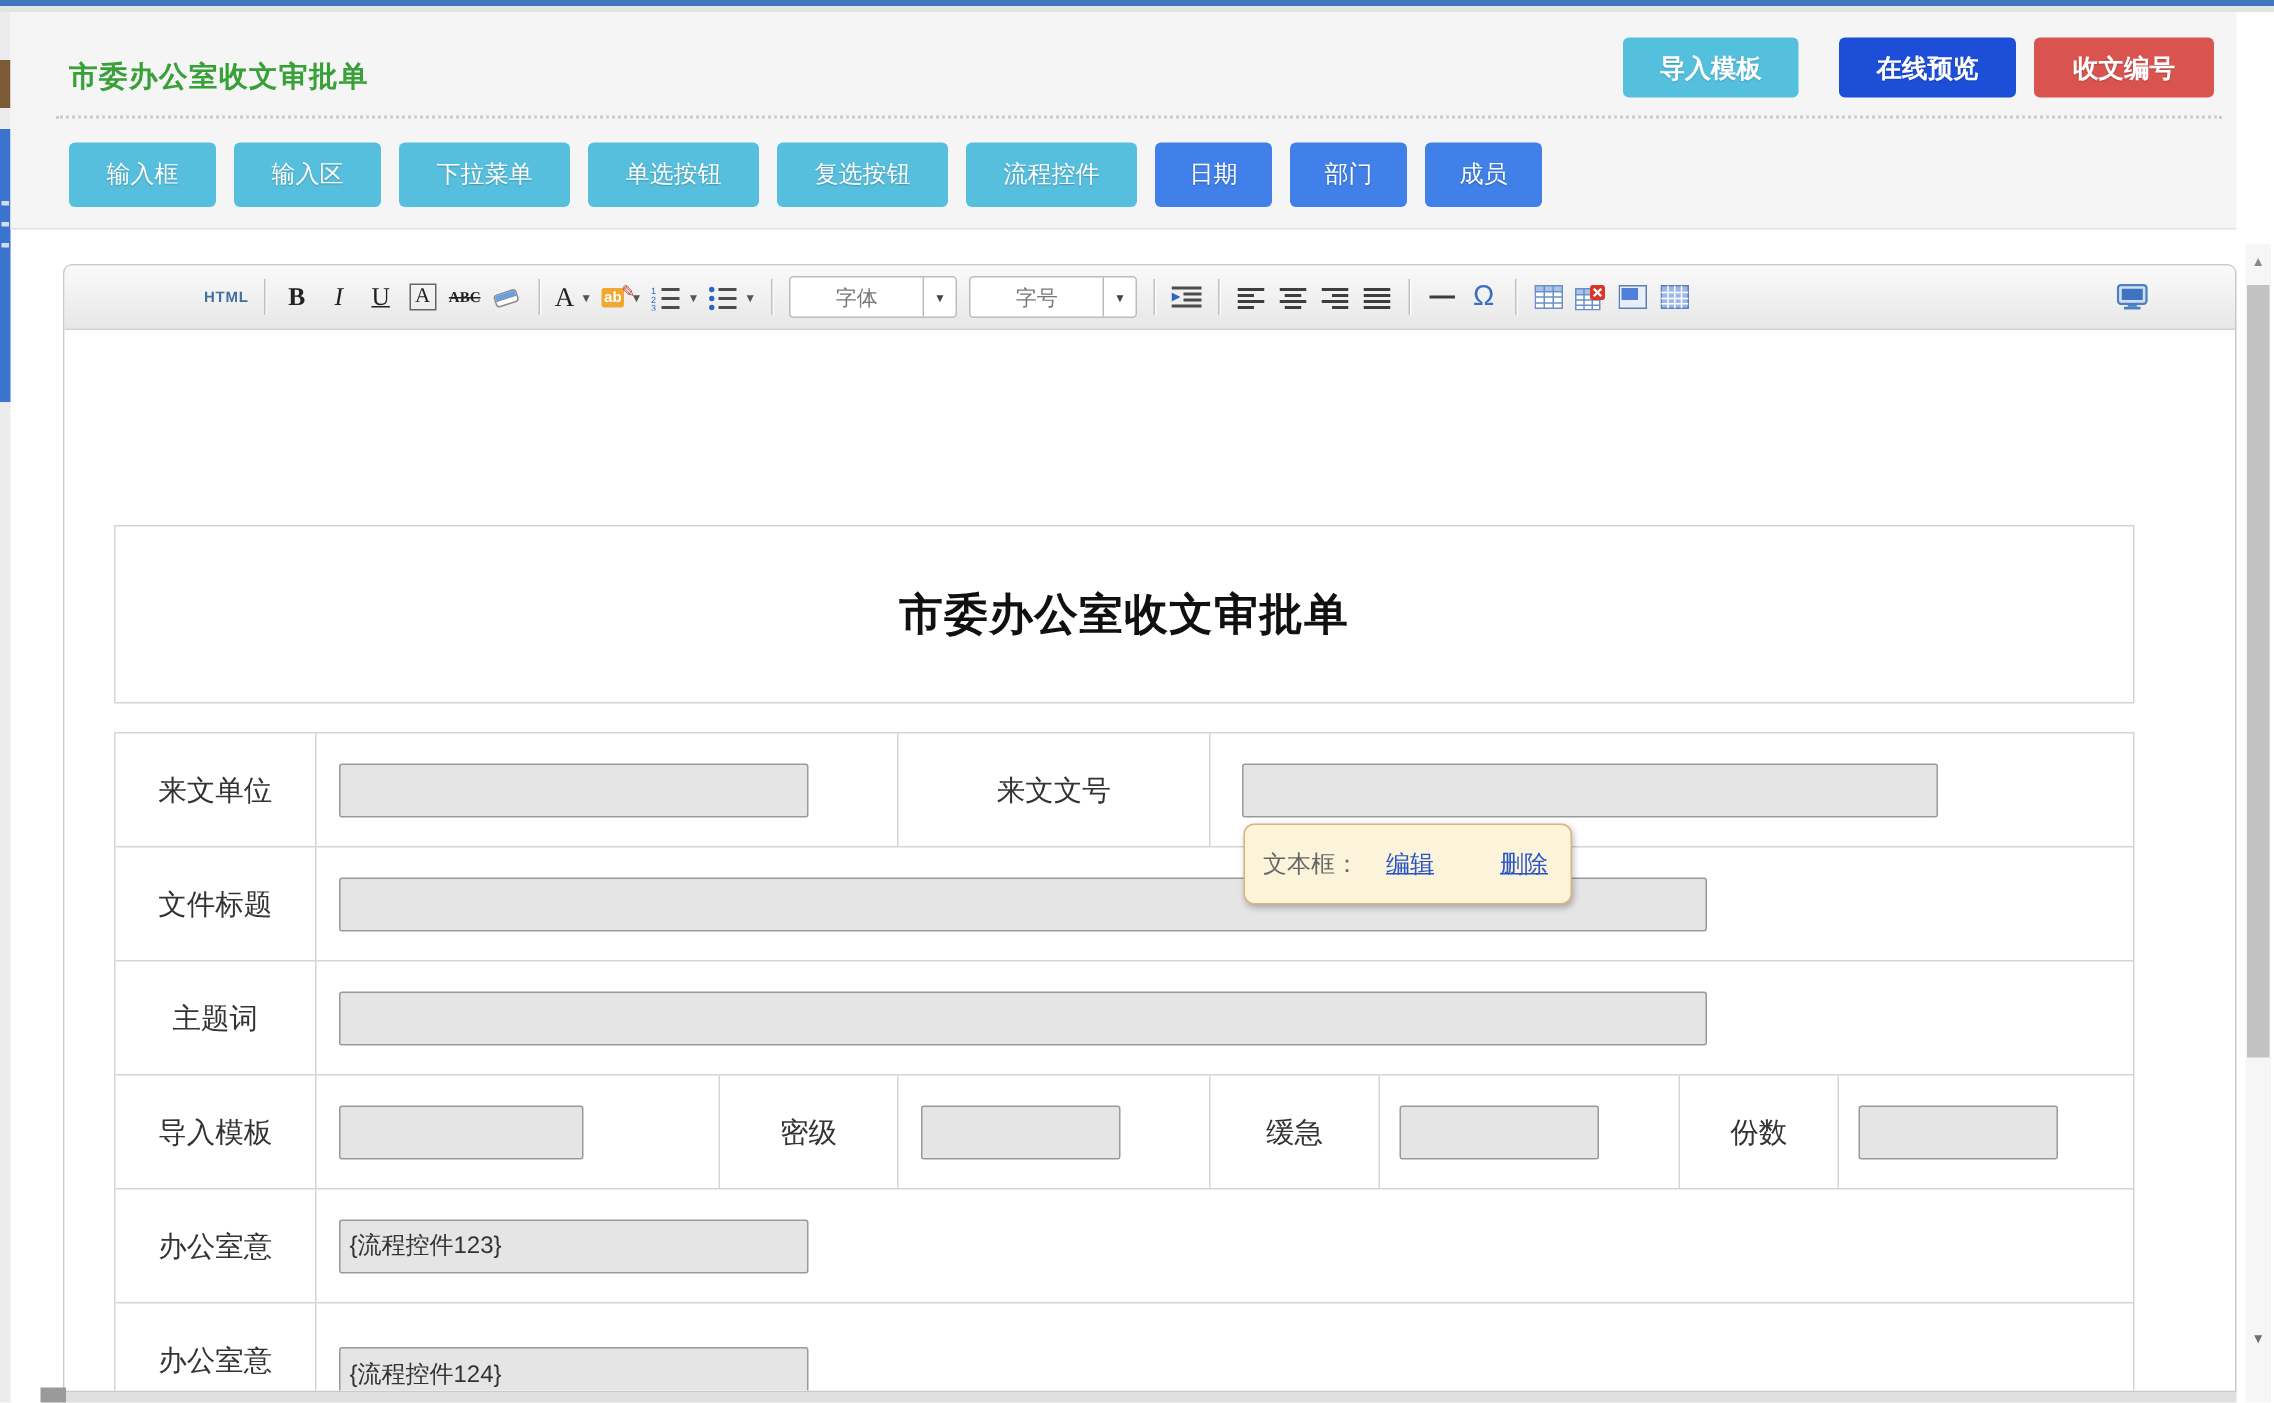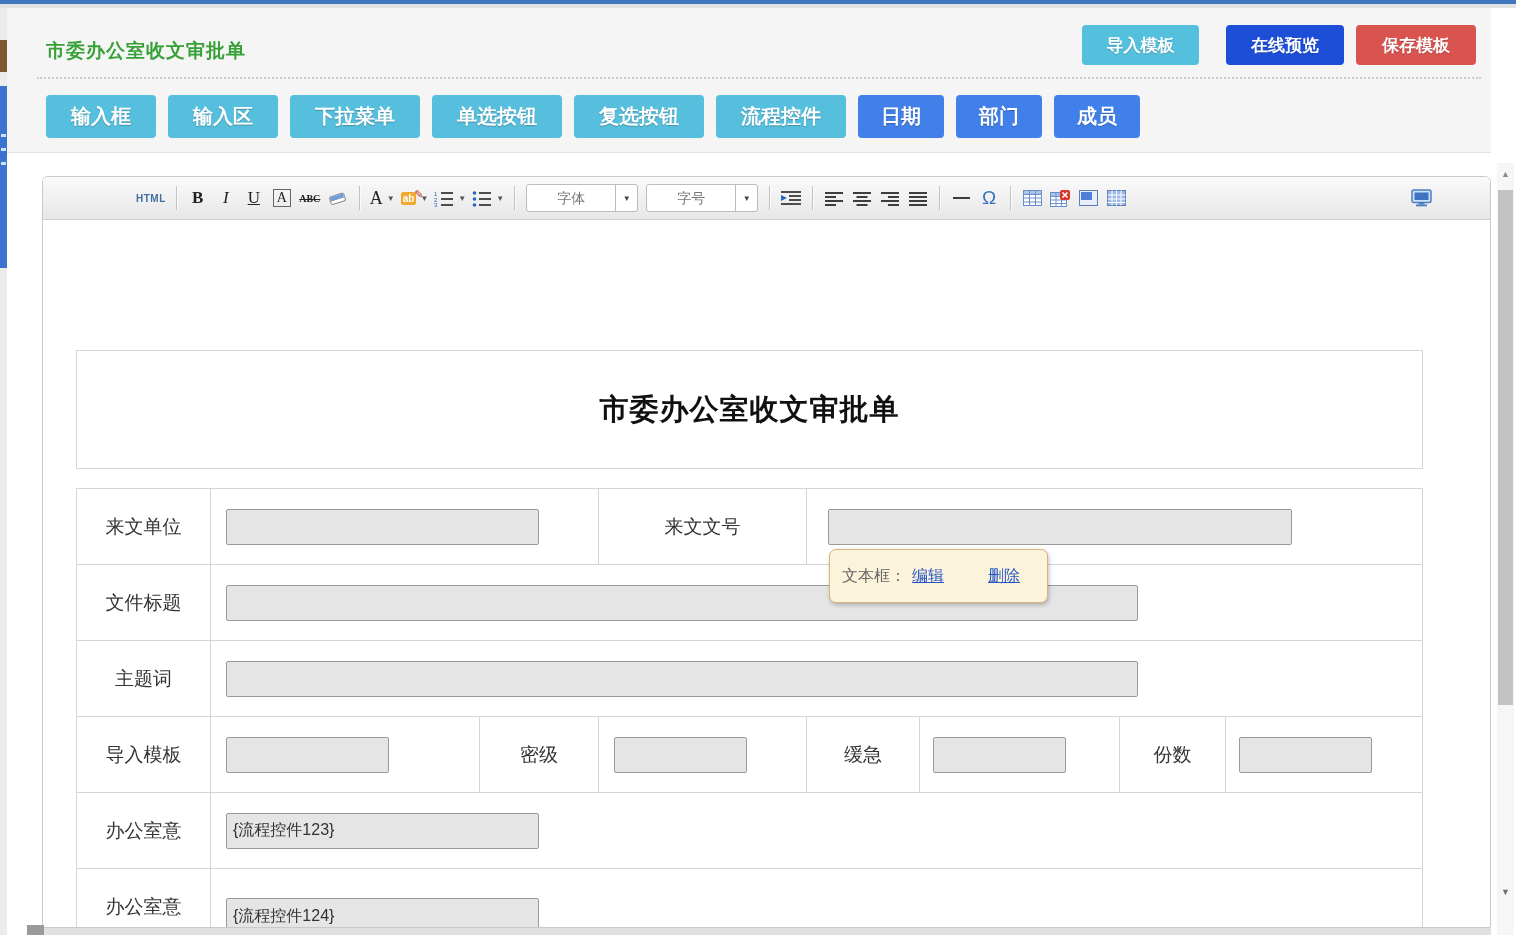--- a/index.html
+++ b/index.html
@@ -22,22 +22,22 @@
                 color:#37a037; letter-spacing:1px; }
   .hbtn { position:absolute; top:17px; height:40px; border:none; border-radius:4px;
           color:#fff; font-size:17px; font-weight:bold; cursor:pointer;
           font-family:inherit; text-shadow:0 1px 1px rgba(0,0,0,.2); }
   .hbtn-import  { right:292px; width:117px; background:#54c0de; }
   .hbtn-preview { right:147px; width:118px; background:#1d4ed8; }
   .hbtn-save    { right:15px;  width:120px; background:#d9534f; }
   .dotted-sep { position:absolute; left:30px; right:10px; top:69px;
                 border-top:2px dotted #cccccc; }
   .controls-row { position:absolute; left:39px; top:87px; display:flex; gap:12px; }
-  .cbtn { height:43px; border:none; border-radius:4px; color:#fff; font-size:20px;
-          font-weight:bold; cursor:pointer; font-family:inherit;
+  .cbtn { height:43px; border:none; border-radius:4px; color:#fff; font-size:16px;
+          font-weight:normal; cursor:pointer; font-family:inherit;
           text-shadow:0 1px 1px rgba(0,0,0,.25); padding:0 25px; }
   .cbtn.info    { background:#56bfdd; }
   .cbtn.primary { background:#4080e8; padding:0 23px; }
 
   
   .editor { position:absolute; left:42px; top:176px; width:1449px; height:752px;
             background:#fff; border:1px solid #c9c9c9; border-radius:6px 6px 0 0;
             overflow:hidden; }
   .ktoolbar { height:43px; background:linear-gradient(#fafafa,#e7e7e7);
               border-bottom:1px solid #cfcfcf; display:flex; align-items:center;
@@ -81,21 +81,21 @@
   .flabel { justify-content:center; font-size:19px; color:#333; }
   .tin { height:36px; border:1px solid #9a9a9a; border-radius:2px; background:#e5e5e5;
          font-size:16px; color:#333; padding:0 6px; font-family:inherit; }
 
   
   .ktooltip { position:absolute; left:786px; top:329px; width:219px; height:54px;
               background:#fcf4da; border:1px solid #d9b37c; border-radius:7px;
               box-shadow:1px 2px 4px rgba(0,0,0,.25); display:flex; align-items:center;
               padding-left:12px; font-size:16px; color:#666; z-index:6; }
   .ktooltip a { color:#2755c8; text-decoration:underline; cursor:pointer; }
-  .tt-edit { margin-left:6px;text-align:right; }
+  .tt-edit { margin-left:18px;text-align:right; }
   .tt-del  { margin-left:44px; }
 
   
   .vscroll { position:absolute; left:1497px; top:163px; width:17px; height:772px;
              background:#f6f6f6; }
   .vs-up   { position:absolute; left:0; top:4px; width:17px; height:14px; text-align:center;
              color:#8a8a8a; font-size:9px; line-height:14px; cursor:pointer; }
   .vs-thumb{ position:absolute; left:1px; top:27px; width:15px; height:515px;
              background:#c2c2c2; cursor:pointer; }
   .vs-down { position:absolute; left:0; top:722px; width:17px; height:14px; text-align:center;
@@ -117,21 +117,21 @@
     <div class="ls-dash" style="top:48px"></div>
     <div class="ls-dash" style="top:62px"></div>
     <div class="ls-dash" style="top:76px"></div>
   </div>
 </div>
 
 <div class="header">
   <div class="page-title">市委办公室收文审批单</div>
   <button class="hbtn hbtn-import">导入模板</button>
   <button class="hbtn hbtn-preview">在线预览</button>
-  <button class="hbtn hbtn-save">保存模板</button>
+  <button class="hbtn hbtn-save">收文编号</button>
   <div class="dotted-sep"></div>
   <div class="controls-row">
     <button class="cbtn info">输入框</button>
     <button class="cbtn info">输入区</button>
     <button class="cbtn info">下拉菜单</button>
     <button class="cbtn info">单选按钮</button>
     <button class="cbtn info">复选按钮</button>
     <button class="cbtn info">流程控件</button>
     <button class="cbtn primary">日期</button>
     <button class="cbtn primary">部门</button>

